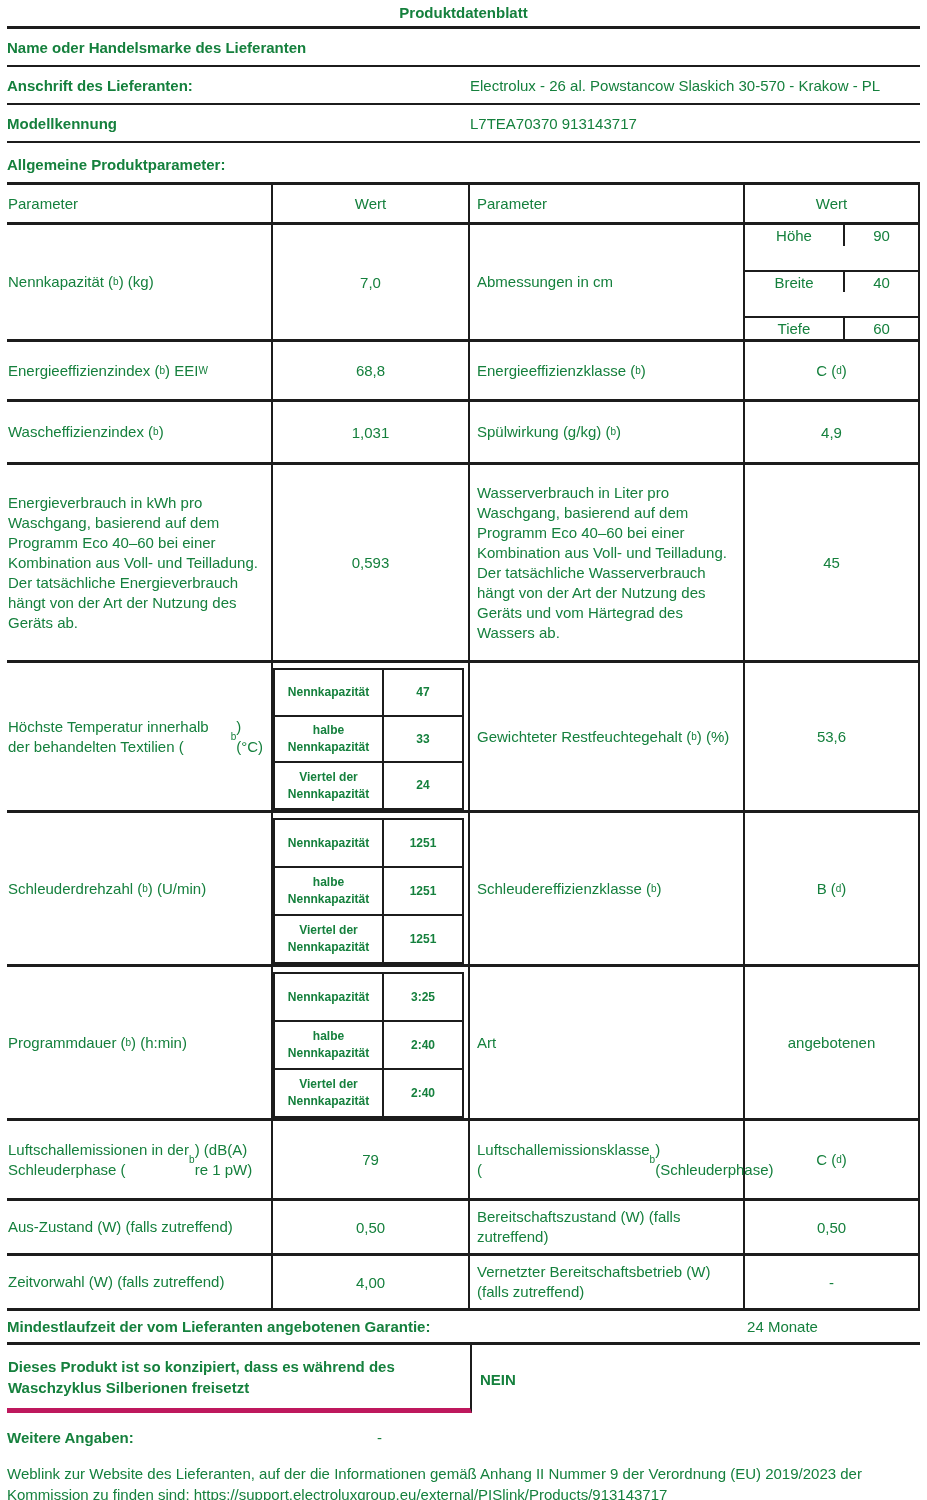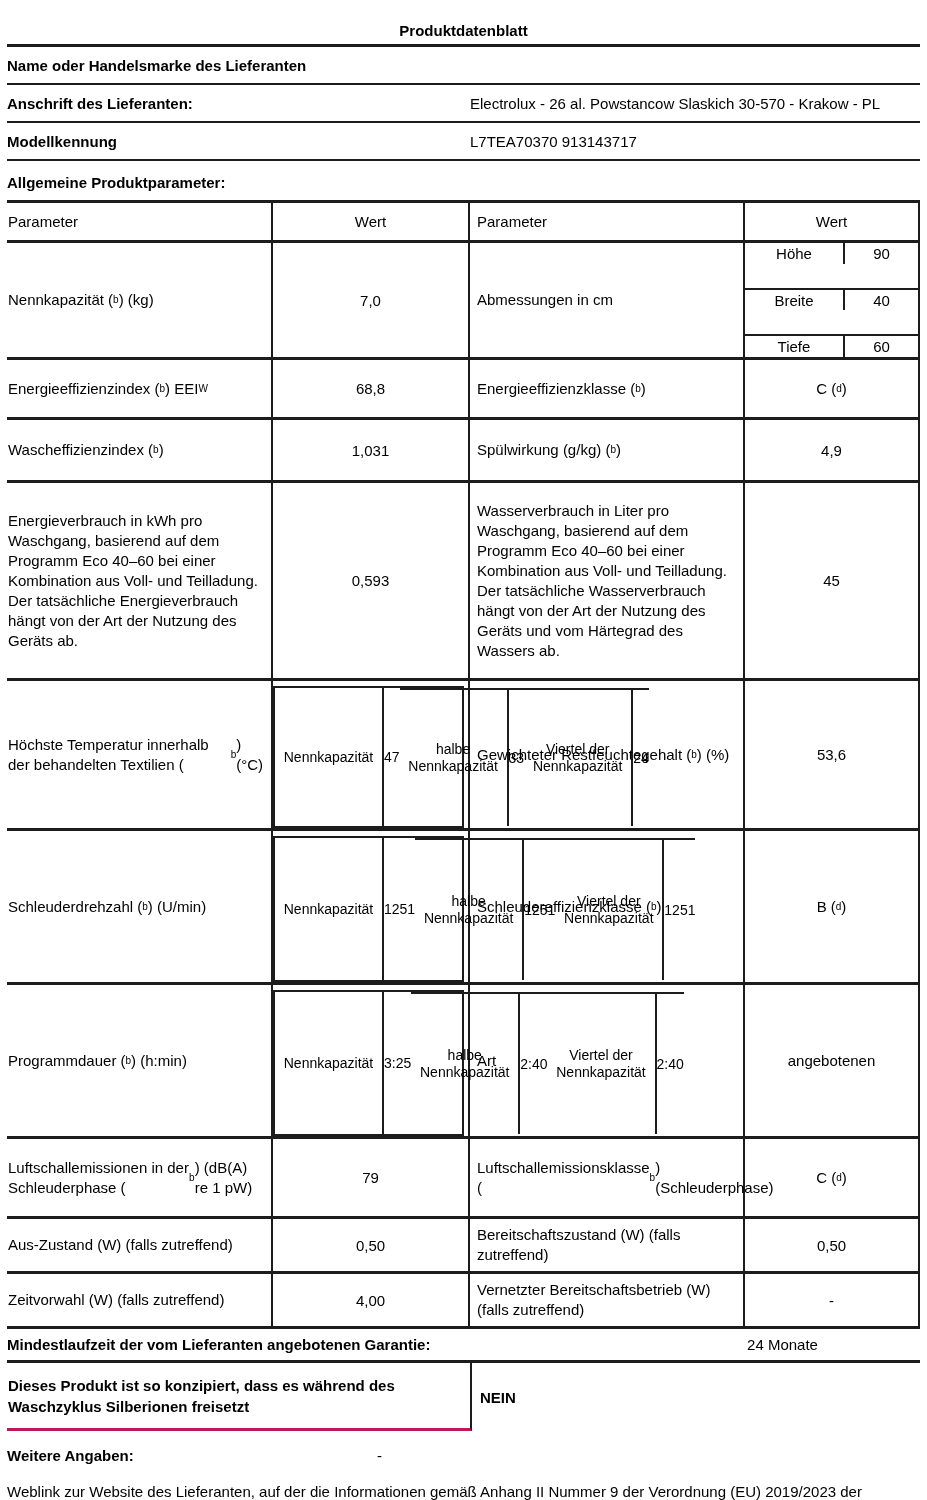--- a/index.html
+++ b/index.html
@@ -1,23 +1,23 @@
 <!DOCTYPE html>
 <html><head>
 <meta charset="utf-8">
 <style>
   html,body { margin:0; padding:0; background:#ffffff; }
   .page {
     position:relative;
     width:927px; height:1500px;
     box-sizing:border-box;
-    padding:20px 7px 0 7px;
+    padding:2px 7px 0 7px;
     font-family:"Liberation Sans", sans-serif;
     font-size:15px;
-    color:#000000;
+    color:#15803d;
     overflow:hidden;
     background:#ffffff;
   }
   sup, sub { font-size:10px; }
 
   .title {
     text-align:center; font-weight:bold;
     padding:2px 0 5px 0;
     border-bottom:3px solid #1c1c1c;
   }
@@ -49,22 +49,22 @@
   .rh-off { min-height:41px; }
   .rh-del { min-height:45px; }
 
   
   .c2.has-sub { display:block; padding:0; }
   .sub2 {
     box-sizing:border-box;
     height:calc(100% - 5px);
     margin:5px 4px 0 0;
     border:2px solid #1c1c1c;
-    display:flex; 
-    font-size:14px; line-height:17px;
+    display:flex; flex-direction:column;
+    font-size:12px; line-height:17px;font-weight:bold;
   }
   .sub2-row { flex:1; display:flex; align-items:stretch; }
   .sub2-row + .sub2-row { border-top:2px solid #1c1c1c; }
   .sub2-k { width:109px; box-sizing:border-box; border-right:2px solid #1c1c1c; display:flex; align-items:center; justify-content:center; text-align:center; padding:2px; }
   .sub2-v { flex:1; display:flex; align-items:center; justify-content:center; }
 
   
   .c4.has-sub { display:block; padding:0; }
   .sub4 { height:100%; display:flex; flex-direction:column; }
   .sub4-row { flex:1; display:flex; align-items:stretch; }
@@ -73,21 +73,21 @@
   .sub4-v { flex:1; display:flex; align-items:center; justify-content:center; }
 
   
   .guarantee-row { display:flex; align-items:center; min-height:31px; border-bottom:3px solid #1c1c1c; }
   .guarantee-label { flex:1; font-weight:bold; }
   .guarantee-value { width:275px; text-align:center; }
 
   .silver-row { display:flex; align-items:stretch; }
   .silver-left {
     width:465px; box-sizing:border-box; min-height:68px;
-    border-right:2px solid #1c1c1c; border-bottom:3px solid #be185d;
+    border-right:2px solid #1c1c1c; border-bottom:5px solid #be185d;
     font-weight:bold; display:flex; align-items:center;
     padding:8px 10px 8px 1px; line-height:21px;
   }
   .silver-right { flex:1; display:flex; align-items:center; padding-left:8px; font-weight:bold; }
 
   .additional-row { display:flex; align-items:center; min-height:24px; margin-top:12px;gap:8px; }
   .additional-label { width:266px; font-weight:bold; }
   .additional-value { width:197px; text-align:center; }
 
   .weblink { margin:14px 0 0 0; line-height:21px; }

